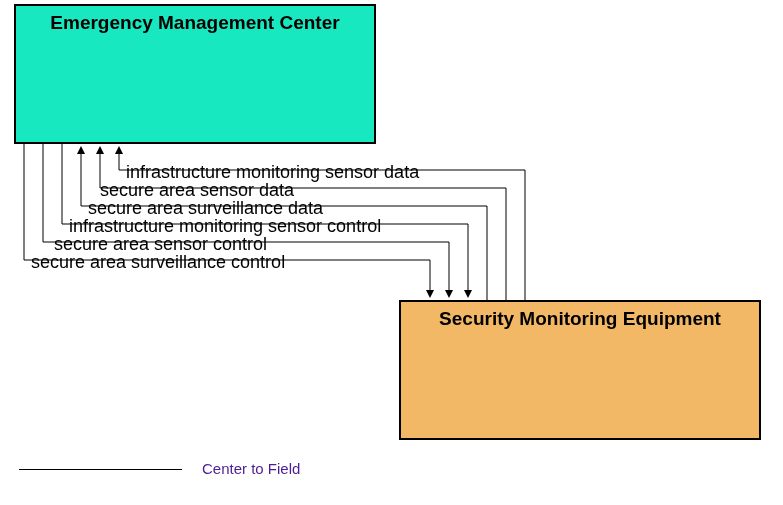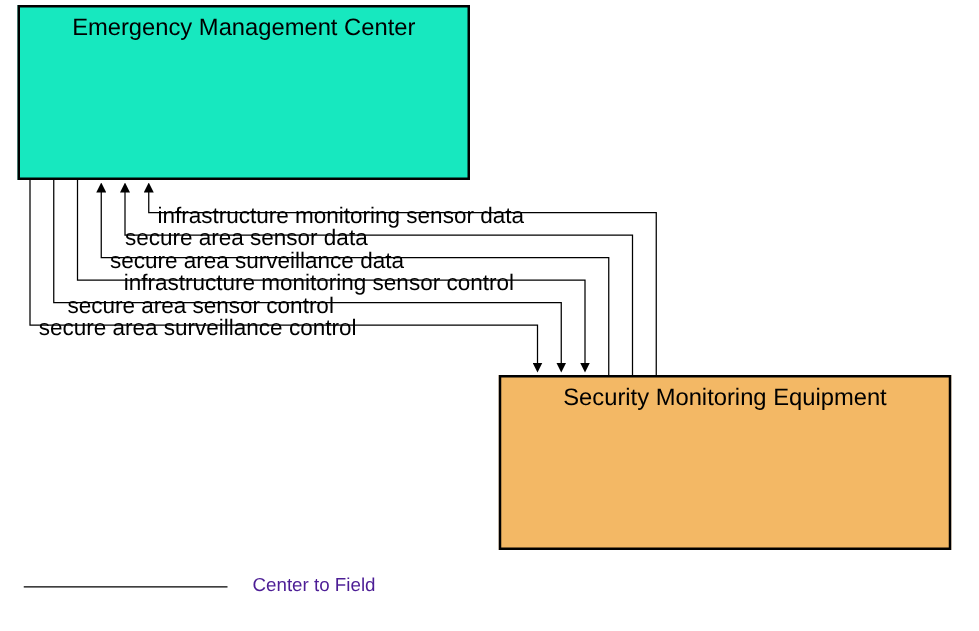--- a/index.html
+++ b/index.html
@@ -18,30 +18,30 @@
     text-align: center;
     padding-top: 6px;
   }
   .emc {
     left: 14px;
     top: 4px;
     width: 362px;
     height: 140px;
     background: #17e8bf;
     font-size: 19px;
-    font-weight: 400;
+    font-weight: 700;
   }
   .sme {
     left: 399px;
     top: 300px;
     width: 362px;
     height: 140px;
     background: #f3b865;
     font-size: 19px;
-    font-weight: 400;
+    font-weight: 700;
   }
   .flow-label {
     position: absolute;
     font-size: 18px;
     color: #000;
     white-space: nowrap;
   }
   .legend-line {
     position: absolute;
     height: 1px;
@@ -86,18 +86,18 @@
   <path d="M 62 144 L 62 224 L 468 224 L 468 296" stroke="#000" fill="none" stroke-width="1" marker-end="url(#arrow)"></path>
 
   <path d="M 43 144 L 43 242 L 449 242 L 449 296" stroke="#000" fill="none" stroke-width="1" marker-end="url(#arrow)"></path>
 
   <path d="M 24 144 L 24 260 L 430 260 L 430 296" stroke="#000" fill="none" stroke-width="1" marker-end="url(#arrow)"></path>
 </svg>
 
 <span class="flow-label" style="left:126px; top:162px;">infrastructure monitoring sensor data</span>
 <span class="flow-label" style="left:100px; top:180px;">secure area sensor data</span>
 <span class="flow-label" style="left:88px;  top:198px;">secure area surveillance data</span>
-<span class="flow-label" style="left:69px;  top:216px;margin-left:30px;">infrastructure monitoring sensor control</span>
+<span class="flow-label" style="left:69px;  top:216px;">infrastructure monitoring sensor control</span>
 <span class="flow-label" style="left:54px;  top:234px;">secure area sensor control</span>
 <span class="flow-label" style="left:31px;  top:252px;text-align:center;">secure area surveillance control</span>
 
 <div class="legend-line" style="left:19px; top:469px; width:163px;"></div>
 <span class="legend-label" style="left:202px; top:460px;">Center to Field</span>
 
 </body></html>

